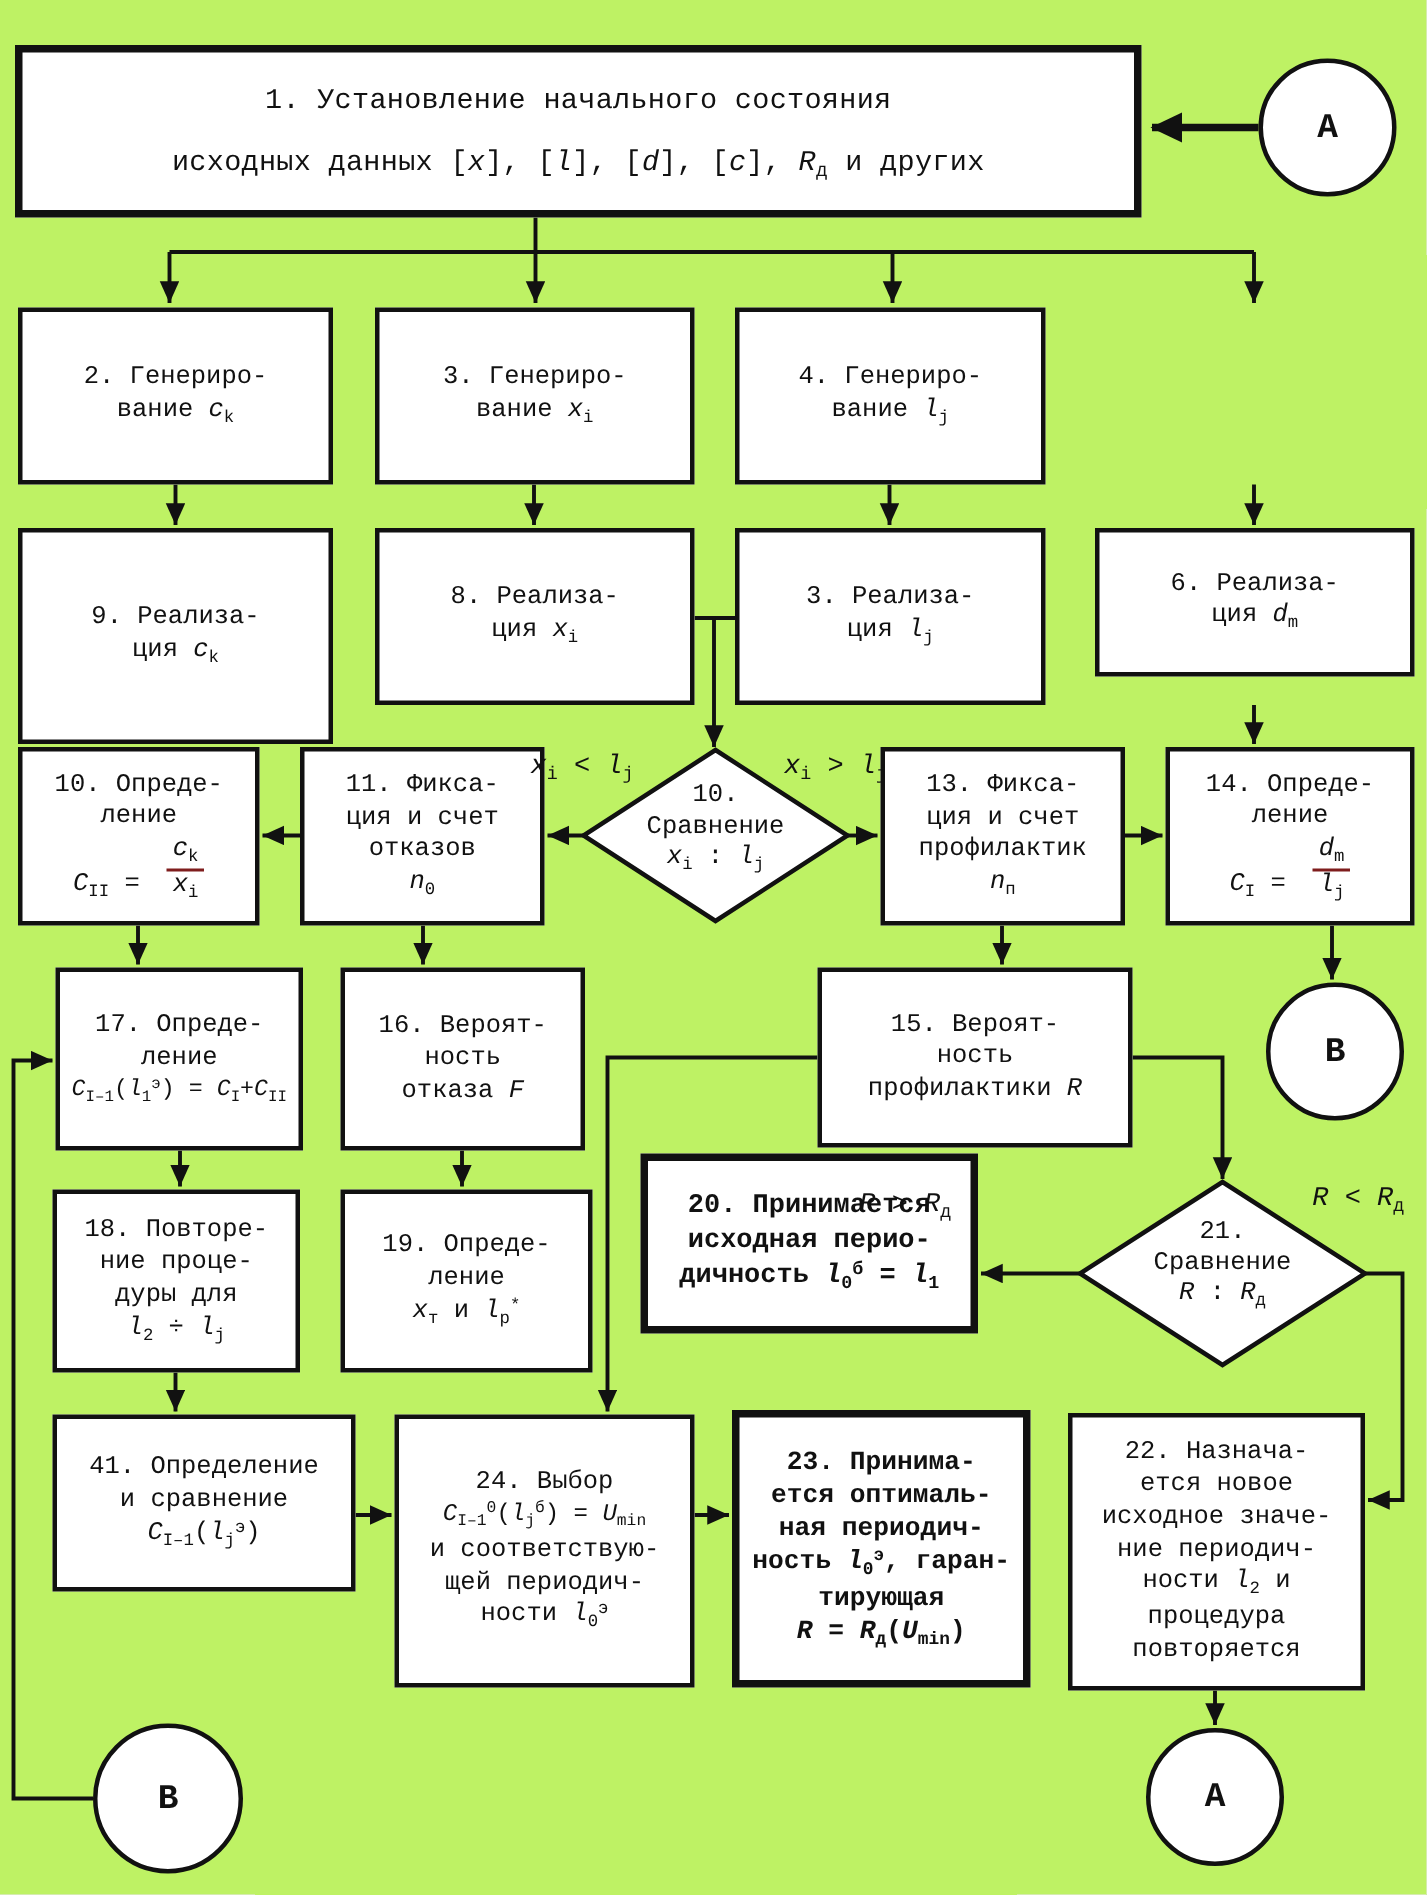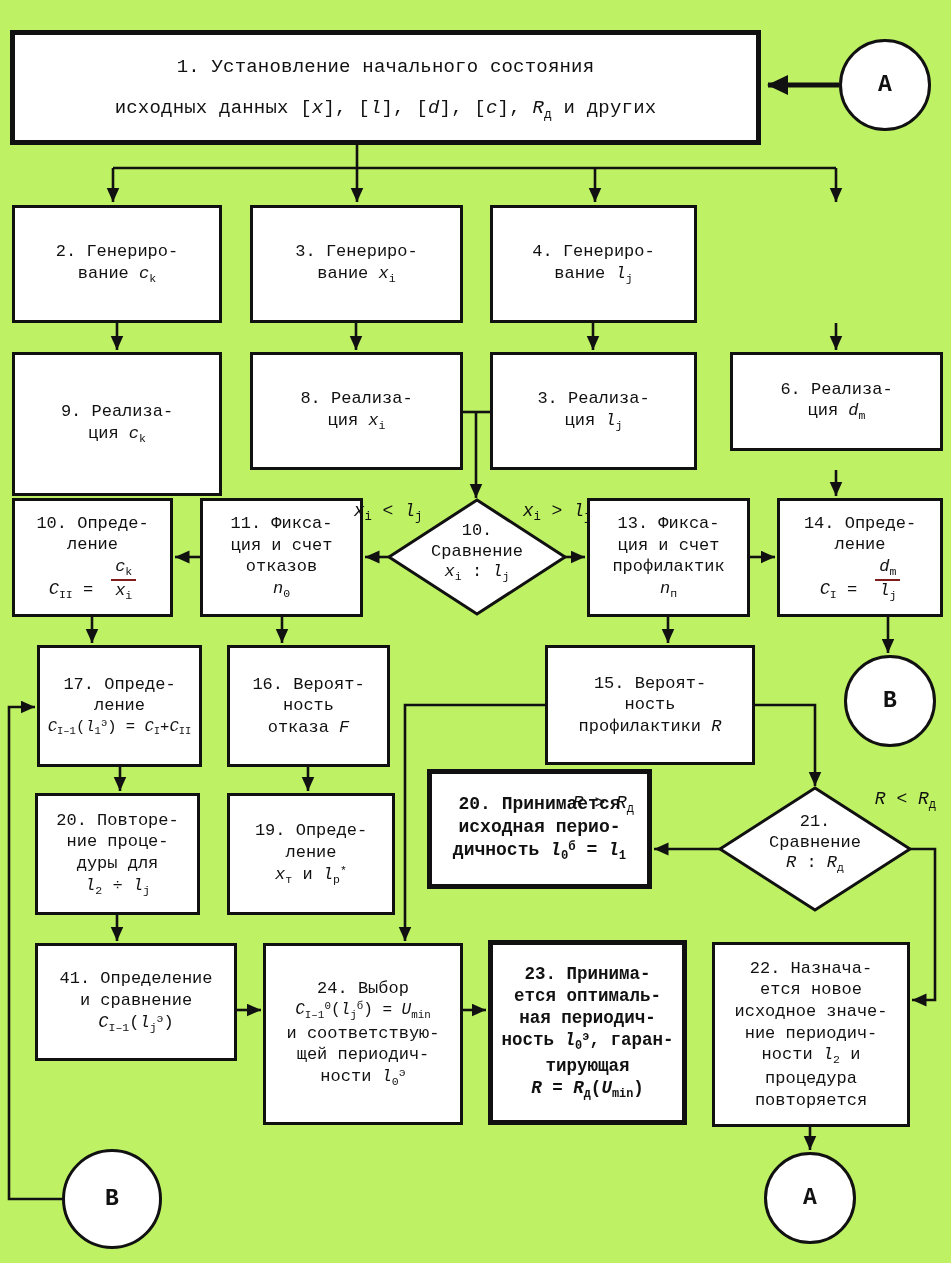--- a/index.html
+++ b/index.html
@@ -196,21 +196,21 @@
     <div>отказа <i>F</i></div>
   </div>
 
   <div class="node" style="left:545px;top:645px;width:210px;height:120px">
     <div>15. Вероят-</div>
     <div>ность</div>
     <div>профилактики <i>R</i></div>
   </div>
 
   <div class="node" style="left:35px;top:793px;width:165px;height:122px">
-    <div>20. Повторе-</div>
+    <div>18. Повторе-</div>
     <div>ние проце-</div>
     <div>дуры для</div>
     <div><i>l</i><sub>2</sub> ÷ <i>l</i><sub>j</sub></div>
   </div>
 
   <div class="node" style="left:227px;top:793px;width:168px;height:122px">
     <div>19. Опреде-</div>
     <div>ление</div>
     <div><i>x</i><sub>т</sub> и <i>l</i><sub>р</sub><sup>*</sup></div>
   </div>

